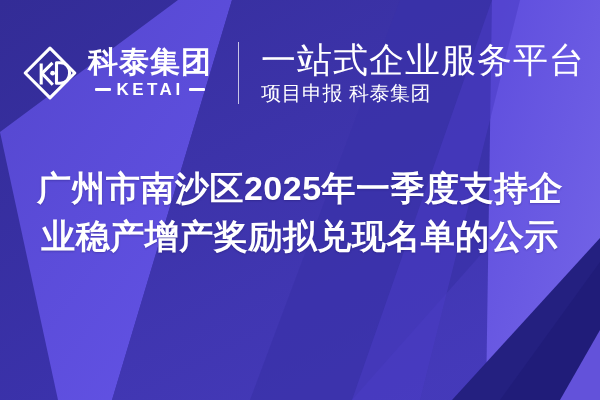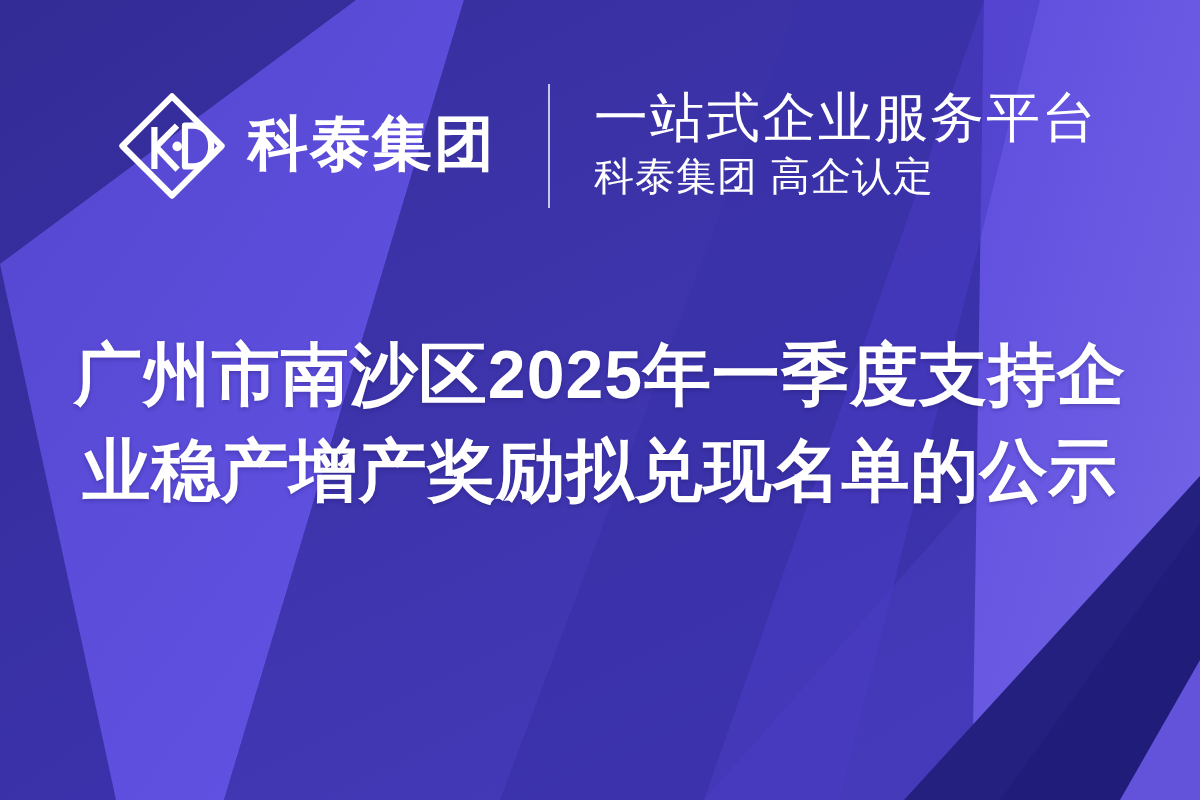--- a/index.html
+++ b/index.html
@@ -93,21 +93,21 @@
     flex: 0 0 1px;
   }
   .tagline {
     display: flex;
     flex-direction: column;
     justify-content: center;
     gap: 3px;
   }
   .tagline-main {
     color: #ffffff;
-    font-size: 27px;
+    font-size: 35px;
     font-weight: 400;
     letter-spacing: 1px;
     white-space: nowrap;
     line-height: 1.12;
   }
   .tagline-sub {
     color: #ffffff;
     font-size: 20px;
     font-weight: 400;
     letter-spacing: 0.5px;
@@ -194,28 +194,33 @@
           <g fill="none" stroke="#ffffff" stroke-width="3.1" stroke-linejoin="round">
             <path d="M20.2 19.5 L20.2 40.5"></path>
             <path d="M31.5 18.8 L21.0 29.4 L31.8 40.8"></path>
           </g>
           <path d="M35.5 18.8 L39.5 18.8 C45.2 18.8 48.6 23.3 48.6 29.0 C48.6 34.7 45.2 39.2 39.5 39.2 L35.5 39.2 Z" fill="none" stroke="#ffffff" stroke-width="3.1" stroke-linejoin="round"></path>
           <circle cx="31.6" cy="29.2" r="2.4" fill="#ffffff"></circle>
         </svg>
       </span>
       <span class="brand-words">
         <span class="brand-cn">科泰集团</span>
+        <span class="brand-en-row">
+          <i class="brand-dash"></i>
+          <span class="brand-en">KETAI</span>
+          <i class="brand-dash"></i>
+        </span>
       </span>
     </div>
 
     <span class="divider"></span>
 
     <div class="tagline">
       <span class="tagline-main">一站式企业服务平台</span>
-      <span class="tagline-sub">科泰集团 高企认定</span>
+      <span class="tagline-sub">项目申报 科泰集团</span>
     </div>
   </div>
 
   <div class="title-block">
     <h1 class="title-text">广州市南沙区2025年一季度支持企业稳产增产奖励拟兑现名单的公示</h1>
   </div>
 
 </div>
 
 </body></html>

